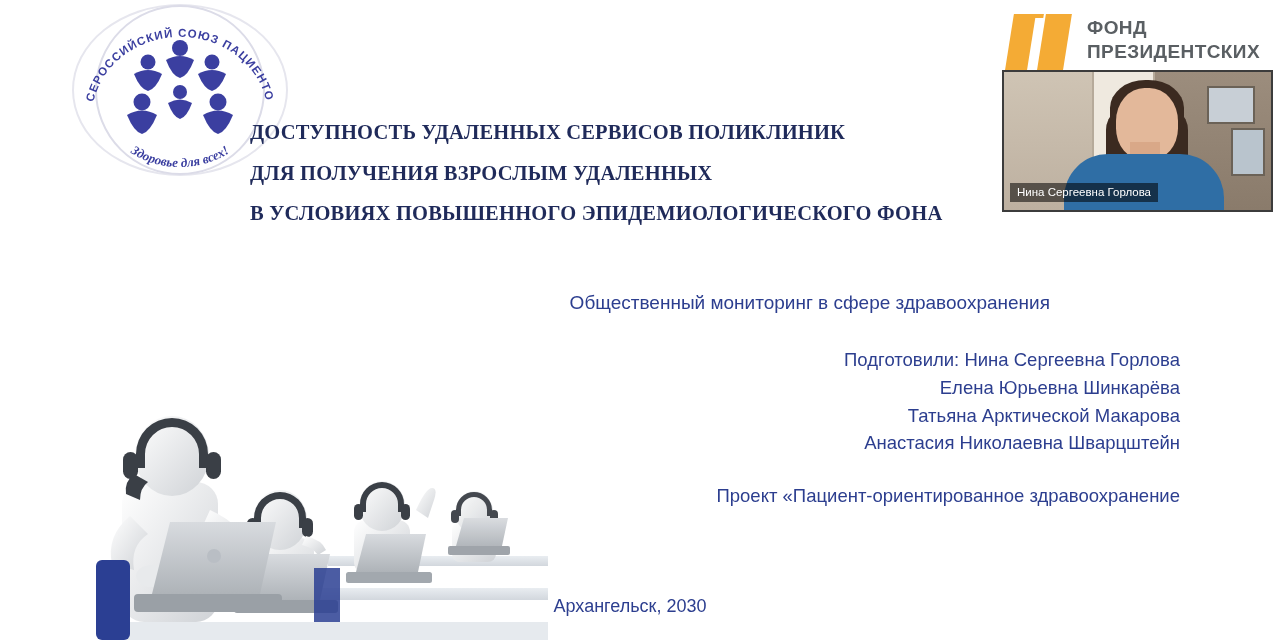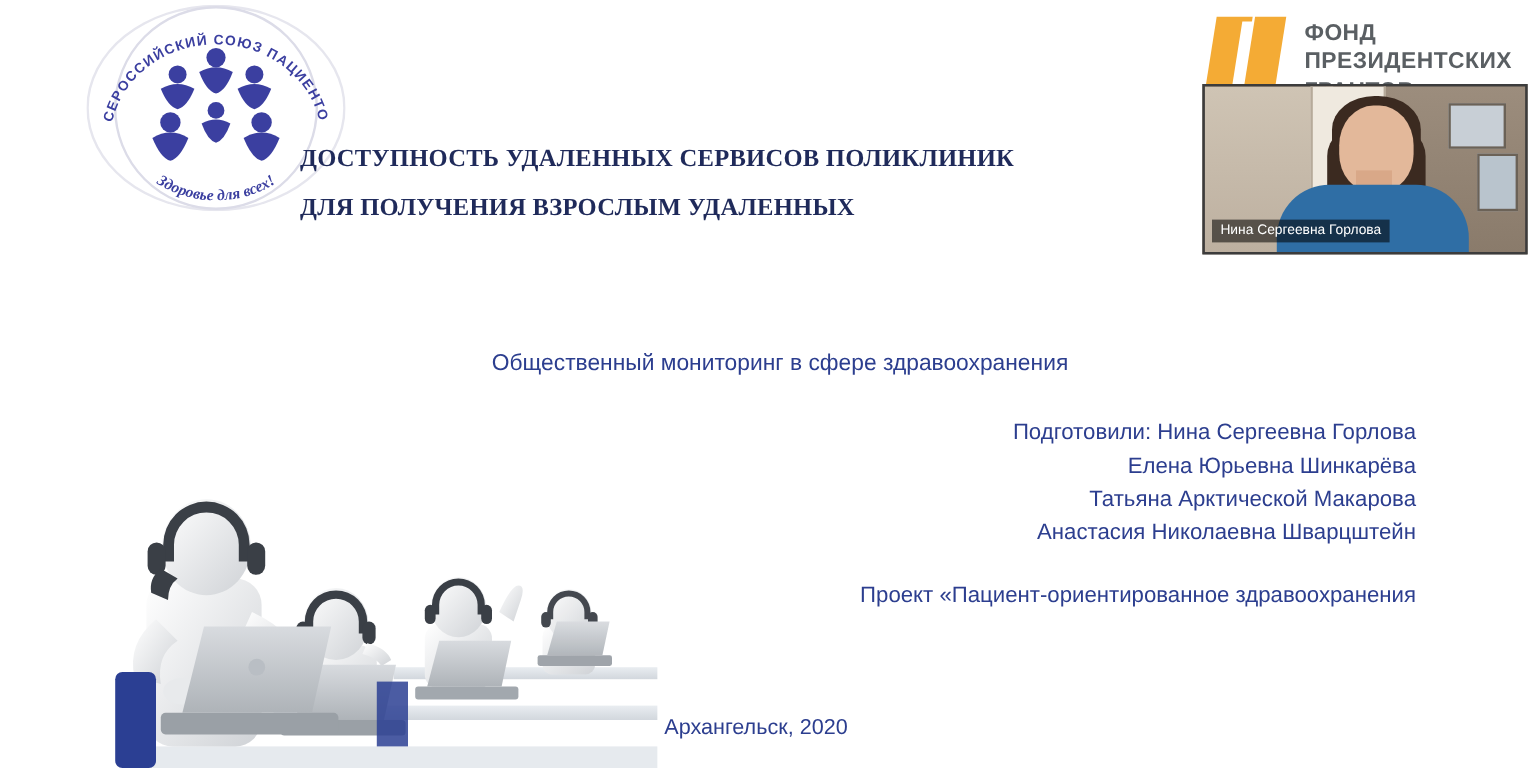--- a/index.html
+++ b/index.html
@@ -108,21 +108,21 @@
     line-height: 1.0;
     margin-bottom: 20px;
     font-family: "Liberation Serif", serif;
     white-space: nowrap;
   }
   .subtitle {
     position: absolute;
     left: 250px;
     top: 292px;
     width: 800px;
-    text-align: center;
+    text-align: right;
     color: #2c3e8f;
     font-size: 19px;
     font-family: "Liberation Sans", sans-serif;
   }
   
   #authors {
     position: absolute;
     right: 100px;
     top: 346px;
     text-align: right;
@@ -297,39 +297,40 @@
       <div class="words">
         <div>ФОНД</div>
         <div>ПРЕЗИДЕНТСКИХ</div>
         <div>ГРАНТОВ</div>
       </div>
     </div>
 
     <div class="title-block">
       <div class="title-line">ДОСТУПНОСТЬ УДАЛЕННЫХ СЕРВИСОВ ПОЛИКЛИНИК</div>
       <div class="title-line">ДЛЯ ПОЛУЧЕНИЯ ВЗРОСЛЫМ УДАЛЕННЫХ</div>
+      <div class="title-line">В УСЛОВИЯХ ПОВЫШЕННОГО ЭПИДЕМИОЛОГИЧЕСКОГО ФОНА</div>
     </div>
 
     <div class="subtitle">Общественный мониторинг в сфере здравоохранения</div>
 
     <div id="authors">
       <div class="lead">
         <span>Подготовили:</span>
         <span>Нина Сергеевна Горлова</span>
       </div>
       <div class="name">Елена Юрьевна Шинкарёва</div>
       <div class="name">Татьяна Арктической Макарова</div>
       <div class="name">Анастасия Николаевна Шварцштейн</div>
     </div>
 
     <div id="project">
-      <div class="l1">Проект  «Пациент-ориентированное здравоохранения</div>
-    </div>
-
-    <div id="city">Архангельск, 2020</div>
+      <div class="l1">Проект  «Пациент-ориентированное здравоохранение</div>
+    </div>
+
+    <div id="city">Архангельск, 2030</div>
 
     <div id="operators">
       <svg width="470" height="280" viewBox="0 0 470 280">
         <defs>
           <linearGradient id="gBody" x1="0" y1="0" x2="1" y2="1">
             <stop offset="0%" stop-color="#ffffff"></stop>
             <stop offset="100%" stop-color="#cfd2d6"></stop>
           </linearGradient>
           <linearGradient id="gLap" x1="0" y1="0" x2="0" y2="1">
             <stop offset="0%" stop-color="#d8dbdf"></stop>

